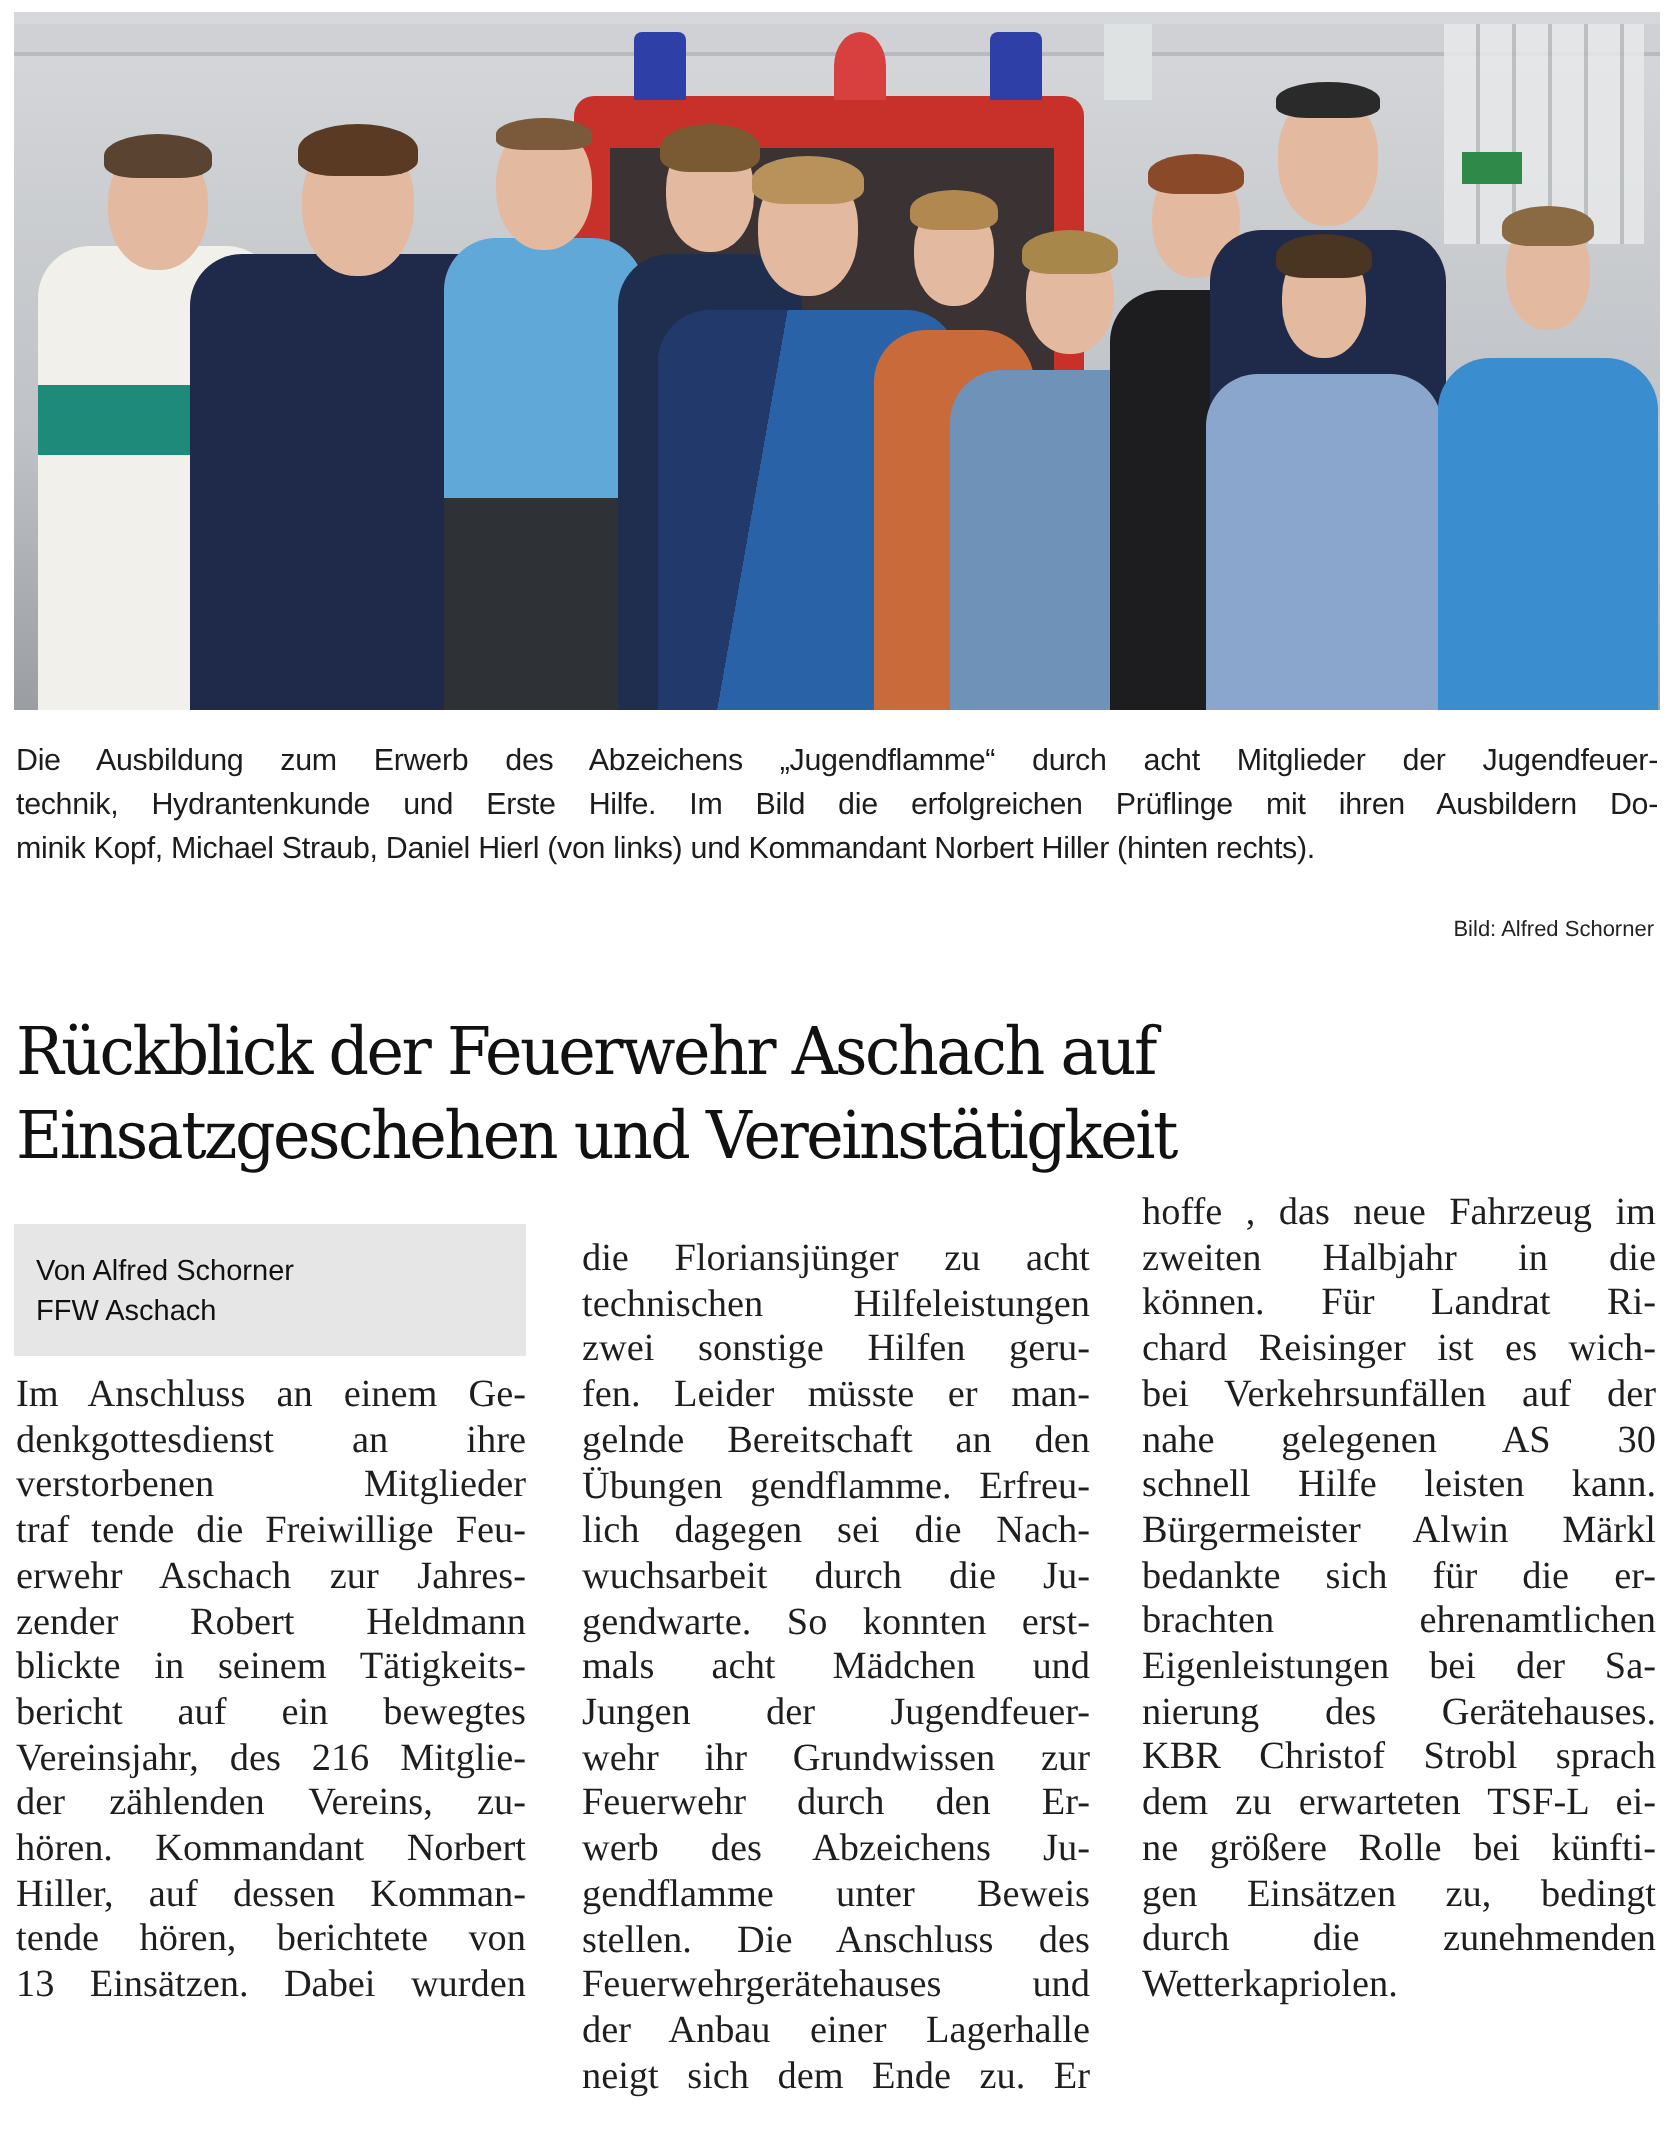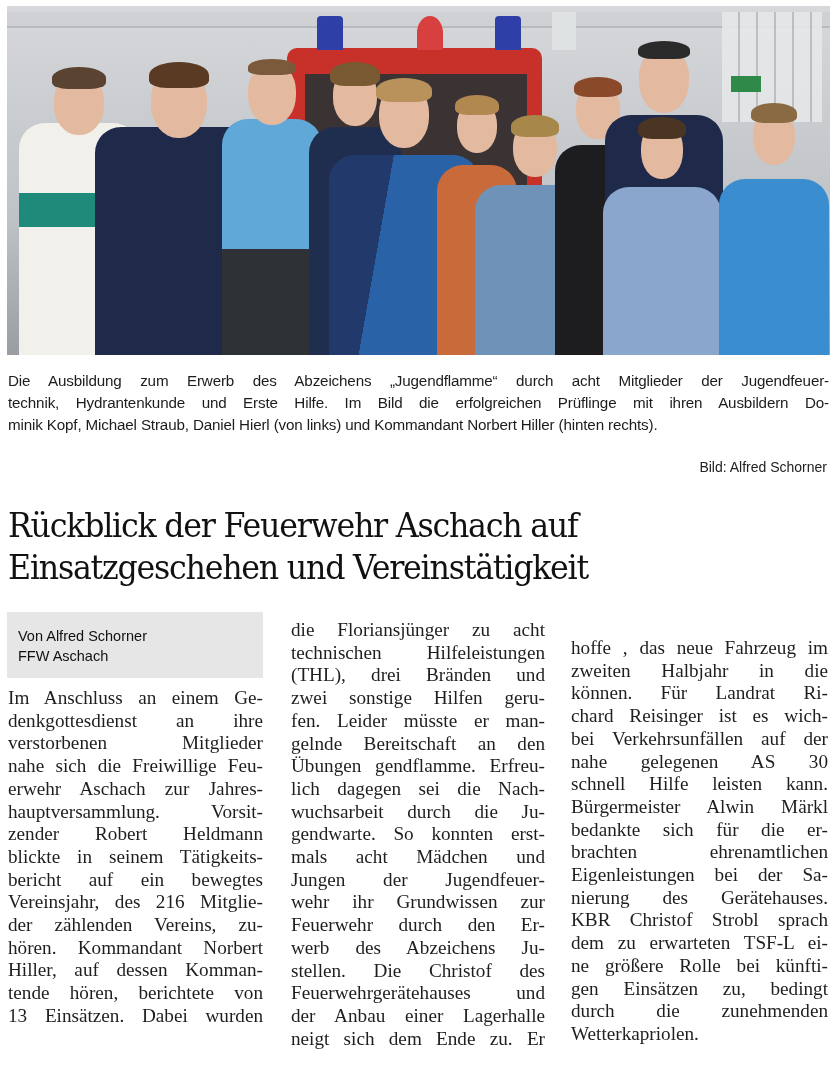--- a/index.html
+++ b/index.html
@@ -28,21 +28,21 @@
   .person .body { position: absolute; left: 0; bottom: 0; width: 100%; border-radius: 26px 26px 0 0; }
 
   .caption {
     position: absolute; left: 8px; top: 370px; width: 821px;
     font-family: "Liberation Sans", sans-serif; font-size: 15.2px; line-height: 22px;
     text-align: justify; color: #1c1c1c; letter-spacing: -0.15px;
   }
   .caption p { margin: 0; }
   .credit {
     position: absolute; right: 10px; top: 459px;
-    font-family: "Liberation Sans", sans-serif; font-size: 14px; color: #222;
+    font-family: "Liberation Sans", sans-serif; font-size: 11px; color: #222;
   }
 
   .headline {
     position: absolute; left: 8px; top: 505px; width: 821px;
     font-family: "DejaVu Serif", serif; font-size: 33px; line-height: 42px;
     letter-spacing: -1.3px; color: #111; margin: 0; font-weight: normal;
     transform: scaleX(0.96); transform-origin: left top;
   }
 
   .byline {
@@ -53,21 +53,21 @@
   .byline .name { font-weight: normal; display: block; }
   .byline .org { display: block; }
 
   .col {
     position: absolute; font-family: "Liberation Serif", serif;
     font-size: 19.2px; line-height: 22.7px; color: #1e1e1e;
     text-align: justify; hyphens: manual;
   }
   .col1 { left: 8px; top: 687px; width: 255px; }
   .col2 { left: 291px; top: 619px; width: 254px; }
-  .col3 { left: 571px; top: 637px; width: 257px; }
+  .col3 { left: 571px; top: 596px; width: 257px; }
   .col .ln { display: block; text-align: justify; text-align-last: justify; white-space: nowrap; }
   .col .ln.last { text-align-last: left; }
 </style>
 </head>
 <body>
 
 <div class="photo">
   <div class="wall"></div>
   <div class="ceiling"></div>
   <div class="window2"></div>
@@ -150,51 +150,50 @@
 
 <div class="byline">
   <span class="name">Von Alfred Schorner</span>
   <span class="org">FFW Aschach</span>
 </div>
 
 <div class="col col1">
   <span class="ln">Im Anschluss an einem Ge-</span>
   <span class="ln">denkgottesdienst an ihre</span>
   <span class="ln">verstorbenen Mitglieder</span>
-  <span class="ln">nahe sich die Freiwillige Feu-</span>
+  <span class="ln">traf tende die Freiwillige Feu-</span>
   <span class="ln">erwehr Aschach zur Jahres-</span>
-  <span class="ln">hauptversammlung. Vorsit-</span>
   <span class="ln">zender Robert Heldmann</span>
   <span class="ln">blickte in seinem Tätigkeits-</span>
   <span class="ln">bericht auf ein bewegtes</span>
   <span class="ln">Vereinsjahr, des 216 Mitglie-</span>
   <span class="ln">der zählenden Vereins, zu-</span>
   <span class="ln">hören. Kommandant Norbert</span>
   <span class="ln">Hiller, auf dessen Komman-</span>
   <span class="ln">tende hören, berichtete von</span>
   <span class="ln">13 Einsätzen. Dabei wurden</span>
 </div>
 
 <div class="col col2">
   <span class="ln">die Floriansjünger zu acht</span>
   <span class="ln">technischen Hilfeleistungen</span>
-  <span class="ln">(THL), drei Bränden und</span>
   <span class="ln">zwei sonstige Hilfen geru-</span>
   <span class="ln">fen. Leider müsste er man-</span>
   <span class="ln">gelnde Bereitschaft an den</span>
   <span class="ln">Übungen gendflamme. Erfreu-</span>
   <span class="ln">lich dagegen sei die Nach-</span>
   <span class="ln">wuchsarbeit durch die Ju-</span>
   <span class="ln">gendwarte. So konnten erst-</span>
   <span class="ln">mals acht Mädchen und</span>
   <span class="ln">Jungen der Jugendfeuer-</span>
   <span class="ln">wehr ihr Grundwissen zur</span>
   <span class="ln">Feuerwehr durch den Er-</span>
   <span class="ln">werb des Abzeichens Ju-</span>
-  <span class="ln">stellen. Die Christof des</span>
+  <span class="ln">gendflamme unter Beweis</span>
+  <span class="ln">stellen. Die Anschluss des</span>
   <span class="ln">Feuerwehrgerätehauses und</span>
   <span class="ln">der Anbau einer Lagerhalle</span>
   <span class="ln">neigt sich dem Ende zu. Er</span>
 </div>
 
 <div class="col col3">
   <span class="ln">hoffe , das neue Fahrzeug im</span>
   <span class="ln">zweiten Halbjahr in die</span>
   <span class="ln">können. Für Landrat Ri-</span>
   <span class="ln">chard Reisinger ist es wich-</span>

